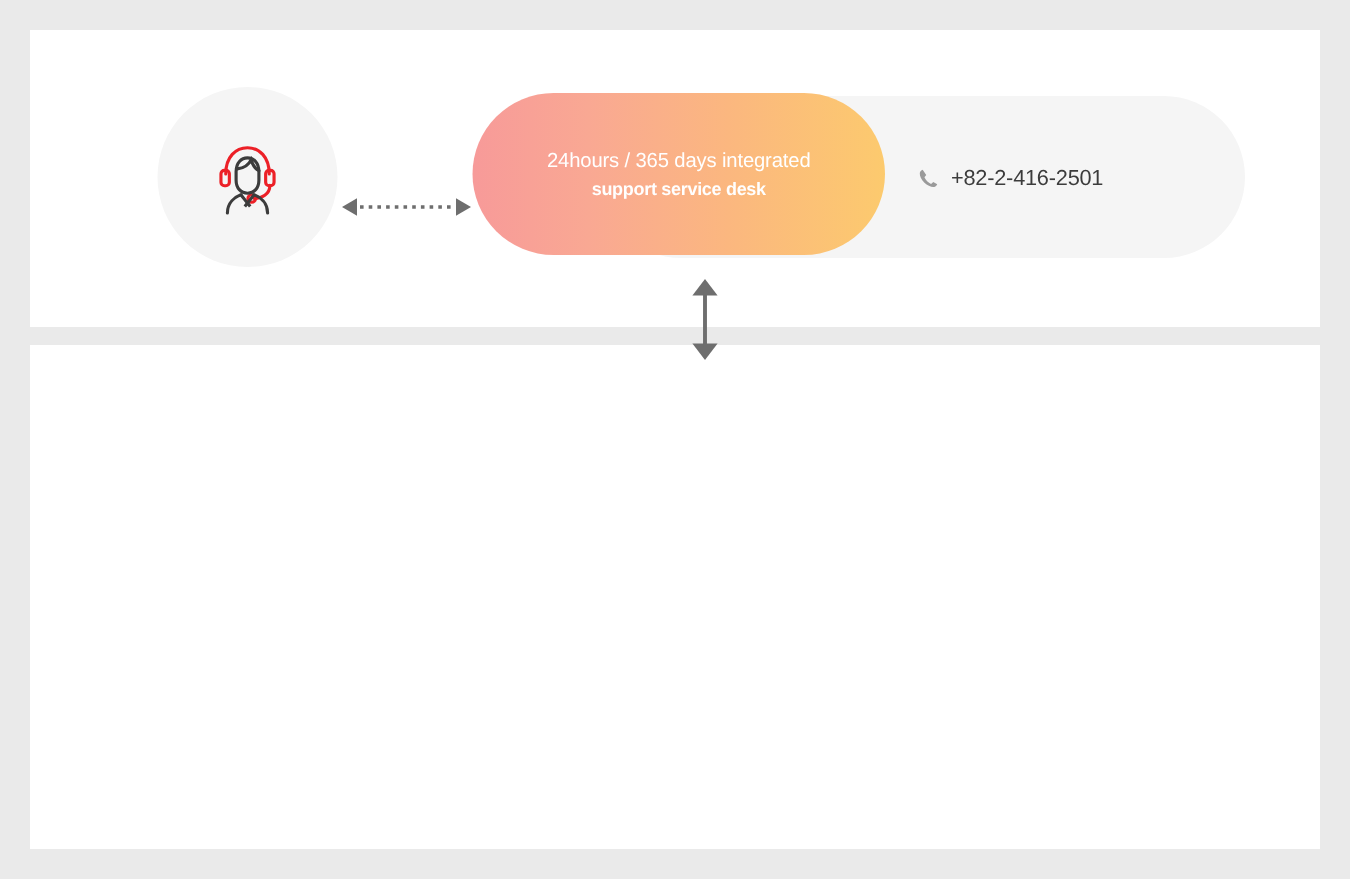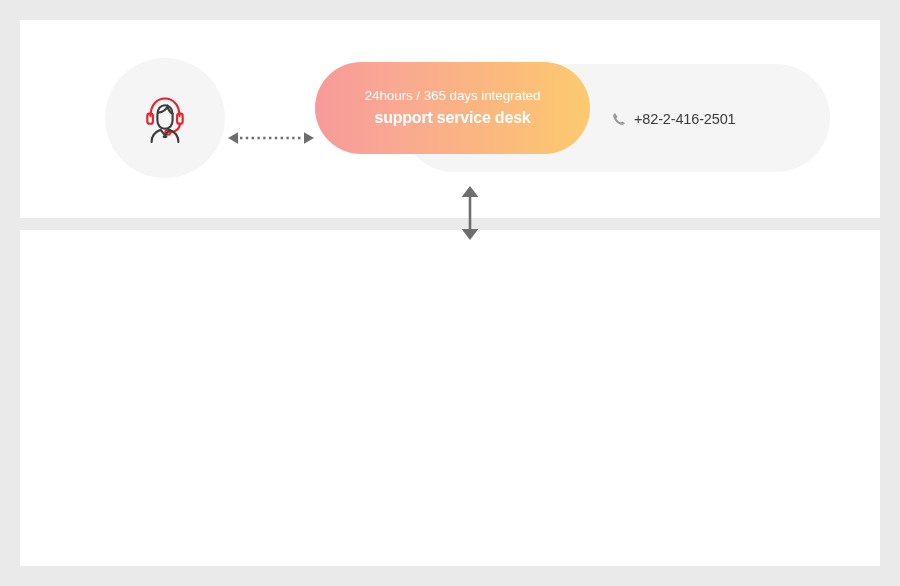--- a/index.html
+++ b/index.html
@@ -71,41 +71,41 @@
     border-radius: 54px;
     background: #f5f5f5;
   }
 
   
   .gradient-pill {
     position: absolute;
     left: 295px;
     top: 42px;
     width: 275px;
-    height: 92px;
+    height: 108px;
     border-radius: 56px;
     background: linear-gradient(90deg, #f79a99 0%, #f9a893 28%, #fbb77f 62%, #fcca6e 100%);
     display: flex;
     flex-direction: column;
     align-items: center;
     justify-content: center;
     z-index: 3;
   }
 
   .pill-line-1 {
     color: #ffffff;
     font-size: 13.5px;
     letter-spacing: -0.1px;
     line-height: 1.3;
     white-space: nowrap;
   }
 
   .pill-line-2 {
     color: #ffffff;
-    font-size: 16px;
+    font-size: 12px;
     font-weight: bold;
     letter-spacing: -0.2px;
     line-height: 1.35;
     margin-top: 2px;
     white-space: nowrap;
     text-align: center;
   }
 
   
   .contact-list {

